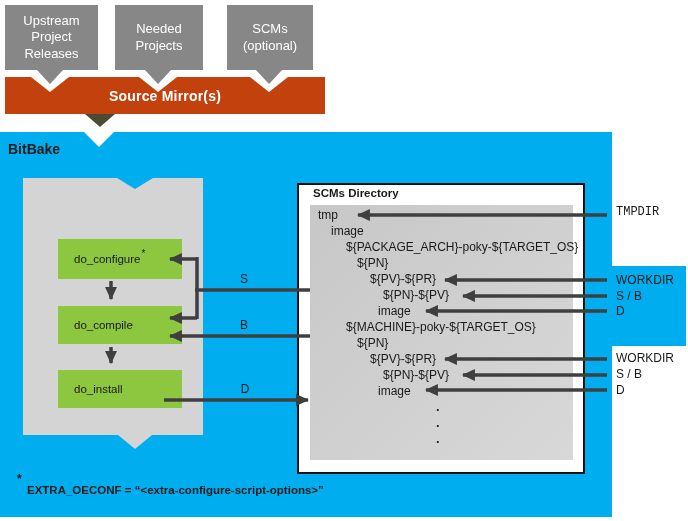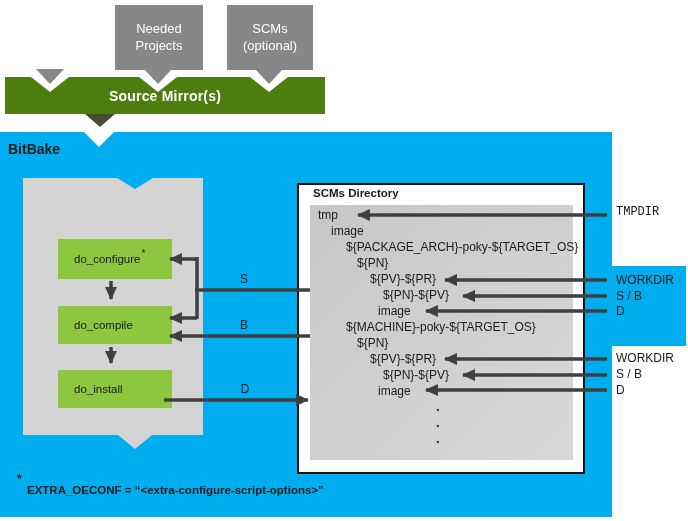--- a/index.html
+++ b/index.html
@@ -14,21 +14,21 @@
     position:absolute;background:#878787;color:#fff;
     display:flex;align-items:center;justify-content:center;text-align:center;
     white-space:pre-line;font-size:13px;line-height:16.5px;
   }
   .b1{left:5px;top:5px;width:93px;height:65px;}
   .b2{left:115px;top:5px;width:88px;height:65px;}
   .b3{left:227px;top:5px;width:86px;height:65px;}
 
   
   .mirror-bar{
-    position:absolute;left:5px;top:77px;width:320px;height:37px;background:#4d7c0f;
+    position:absolute;left:5px;top:77px;width:320px;height:37px;background:#c2410c;
     display:flex;align-items:center;justify-content:center;
   }
   .mirror-bar span{color:#fff;font-size:14px;font-weight:600;letter-spacing:.2px;}
   .notch-w{border-left:19px solid transparent;border-right:19px solid transparent;border-top:15px solid #fff;}
   .nw1{left:31px;top:77px;} .nw2{left:139px;top:77px;} .nw3{left:250px;top:77px;}
   .ptr-gray{border-left:14px solid transparent;border-right:14px solid transparent;border-top:15px solid #878787;}
   .pg1{left:36px;top:69px;} .pg2{left:144px;top:69px;} .pg3{left:255px;top:69px;}
   .ptr-olive{left:85px;top:114px;border-left:15px solid transparent;border-right:15px solid transparent;border-top:13px solid #4B4A33;}
 
   
@@ -36,21 +36,21 @@
   .cyan-ext{position:absolute;left:612px;top:266px;width:74px;height:80px;background:#00AEEF;}
   .cyan-notch{left:84px;top:132px;border-left:15px solid transparent;border-right:15px solid transparent;border-top:15px solid #fff;}
   .bitbake-title{position:absolute;left:8px;top:141px;font-size:14px;font-weight:bold;}
 
   
   .config-panel{position:absolute;left:23px;top:178px;width:180px;height:257px;background:#D4D4D4;}
   .cfg-notch{left:117px;top:178px;border-left:18px solid transparent;border-right:18px solid transparent;border-top:11px solid #00AEEF;}
   .cfg-ptr{left:118px;top:435px;border-left:17px solid transparent;border-right:17px solid transparent;border-top:14px solid #D4D4D4;}
   .config-title{position:absolute;left:33px;top:190px;width:165px;font-size:11px;font-weight:bold;line-height:16px;white-space:pre-line;}
   .task{
-    position:absolute;left:58px;width:114px;background:#8DC63F;
+    position:absolute;left:58px;width:124px;background:#8DC63F;
     display:flex;align-items:center;padding-left:16px;box-sizing:border-box;
     font-size:11.5px;
   }
   .task1{top:239px;height:40px;} .task2{top:306px;height:38px;} .task3{top:370px;height:38px;}
   .sup{font-size:10px;position:relative;top:-6px;left:1px;}
 
   
   .flow-label{position:absolute;width:16px;text-align:center;font-size:12px;}
   .fl-s{left:236px;top:272px;} .fl-b{left:236px;top:318px;} .fl-d{left:237px;top:382px;}
 
@@ -75,20 +75,23 @@
   .fn-star{position:absolute;left:17px;top:472px;font-size:12px;font-weight:bold;}
   .fn-text{position:absolute;left:27px;top:484px;font-size:11.5px;font-weight:bold;}
 
   .overlay{position:absolute;left:0;top:0;width:688px;height:521px;pointer-events:none;}
 </style>
 </head>
 <body>
 
 <div id="canvas">
 
+  <div class="src-box b1">Upstream
+Project
+Releases</div>
   <div class="src-box b2">Needed
 Projects</div>
   <div class="src-box b3">SCMs
 (optional)</div>
 
   <div class="mirror-bar">
     <span>Source Mirror(s)</span>
   </div>
   <div class="tri notch-w nw1"></div>
   <div class="tri notch-w nw2"></div>

